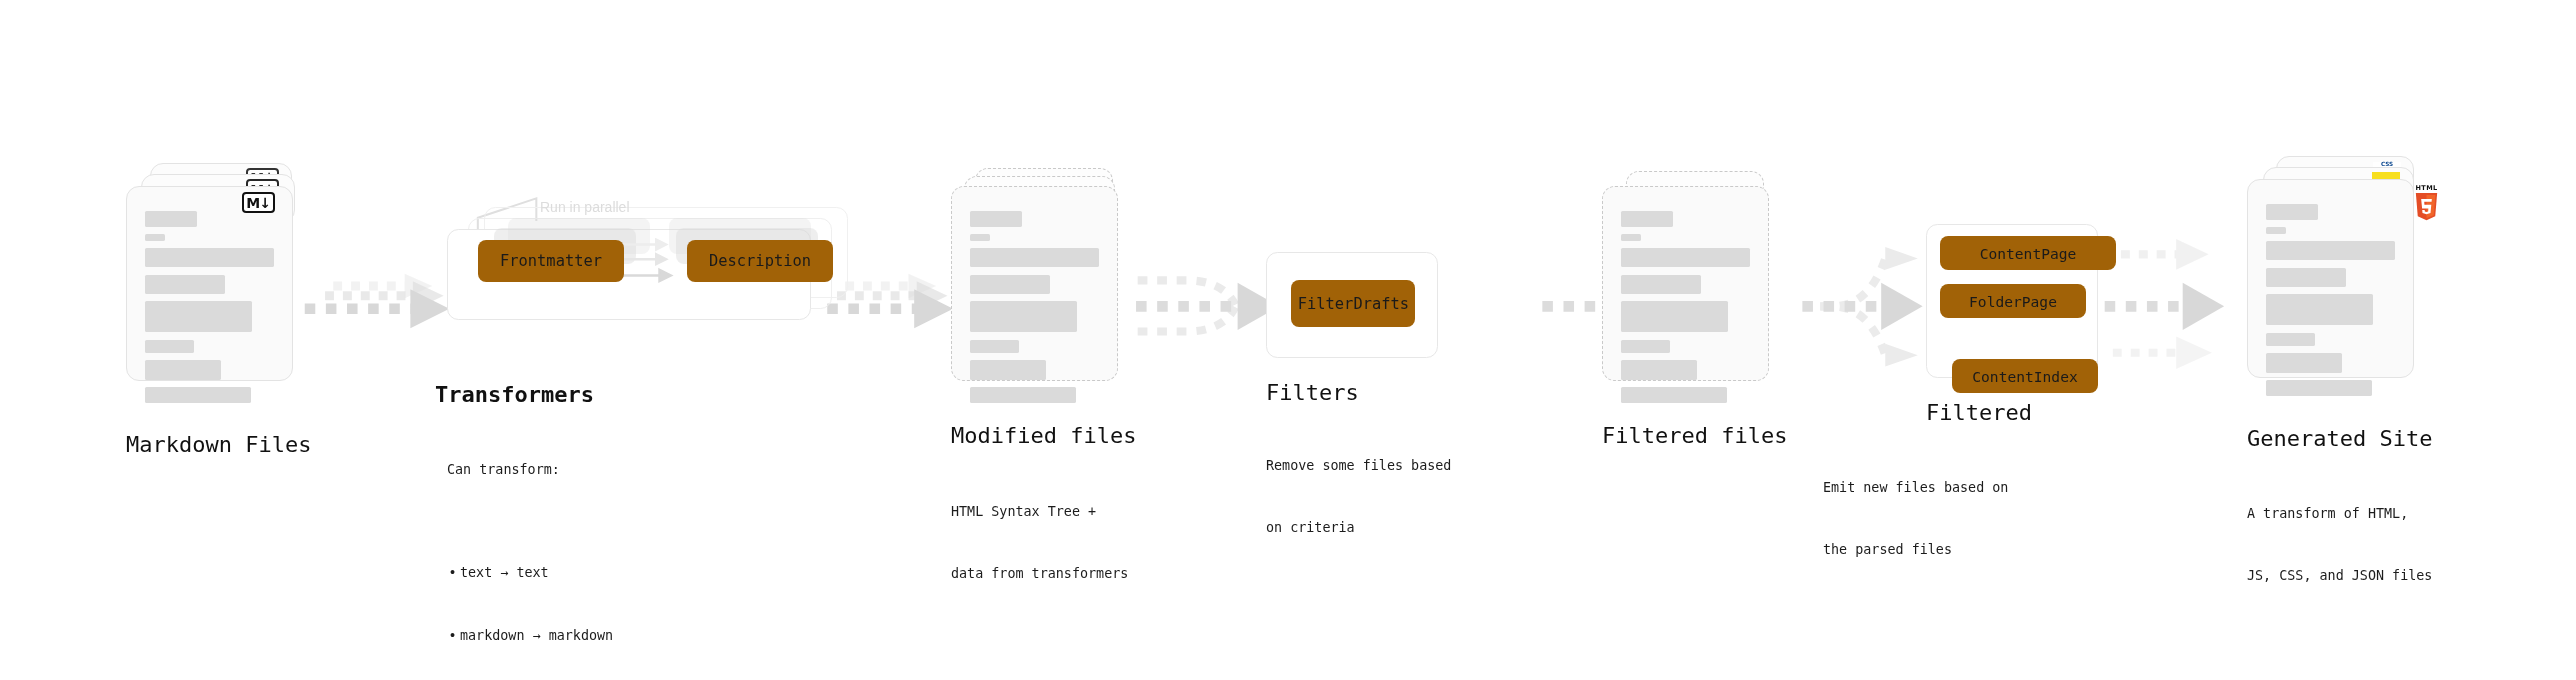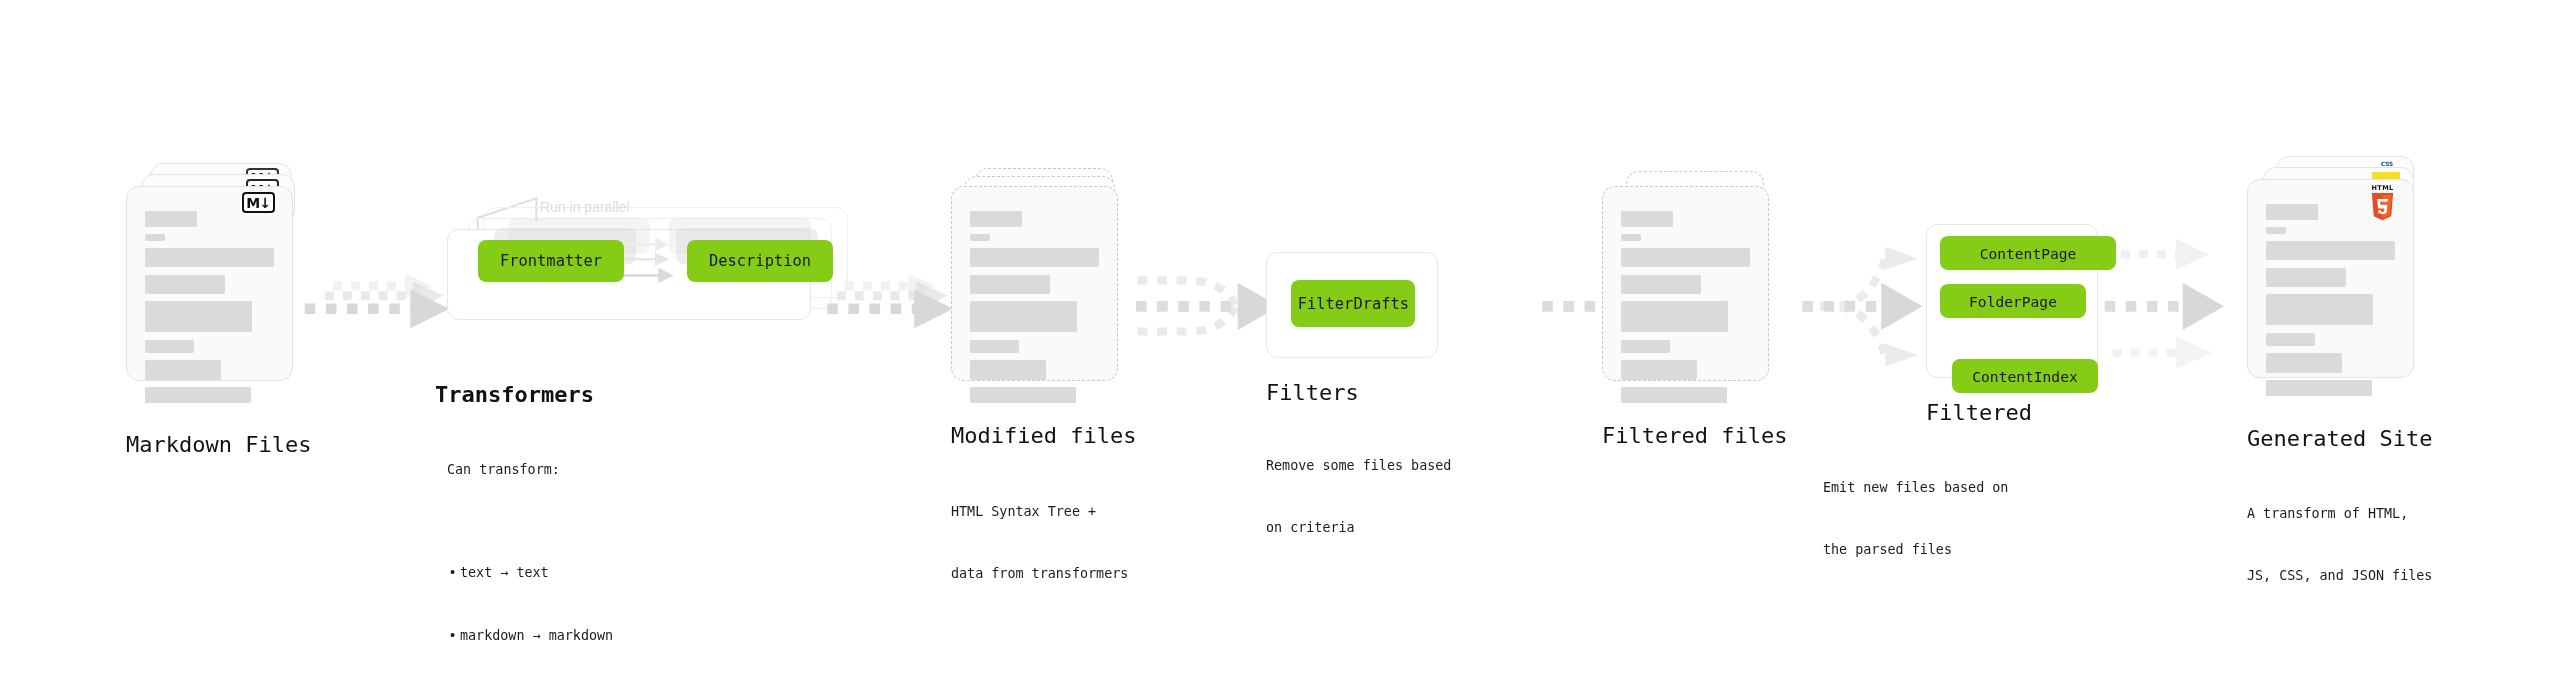--- a/index.html
+++ b/index.html
@@ -20,21 +20,21 @@
   .stage {
     position: absolute;
     left: 0; top: 0;
     width: 2576px; height: 681px;
   }
 
   
   .node { position: absolute; }
 
   
-  .doc-stack { position: absolute; }
+  .doc-stack { position: absolute; padding-left: 44px; }
   .doc-card {
     position: absolute;
     background: #fafafa;
     border: 1.6px solid #e3e3e3;
     border-radius: 13px;
     box-sizing: border-box;
   }
   .doc-card.dashed {
     background: #fafafa;
     border: 1.6px dashed #c9c9c9;
@@ -110,21 +110,21 @@
     position: absolute;
     border: 1.6px solid #e4e4e4;
     border-radius: 11.4px;
     background: #ffffff;
     box-sizing: border-box;
   }
   .groupbox.layer { background: transparent; }
 
   .pill {
     position: absolute;
-    background: #84cc16;
+    background: #a16207;
     border-radius: 8.1px;
     display: flex; align-items: center; justify-content: center;
     font-family: "DejaVu Sans Mono", "Liberation Mono", monospace;
     font-size: 15.4px;
     color: #1a1a1a;
     box-sizing: border-box;
     white-space: nowrap;
   }
   .pill.ghost { background: rgba(217,217,217,.45); }
   .pill.ghost2 { background: rgba(217,217,217,.28); }

